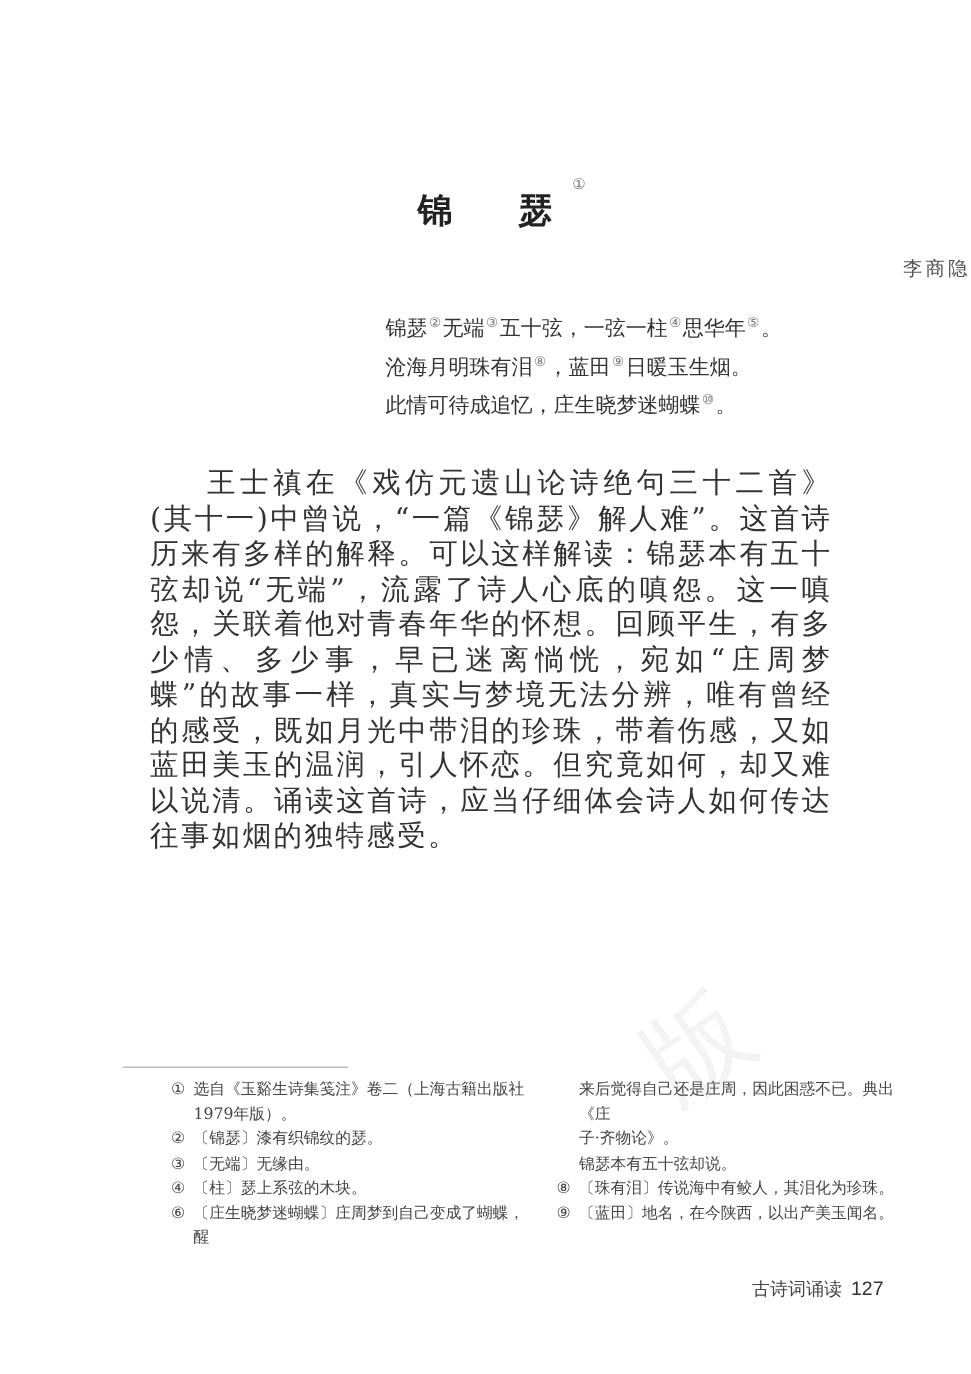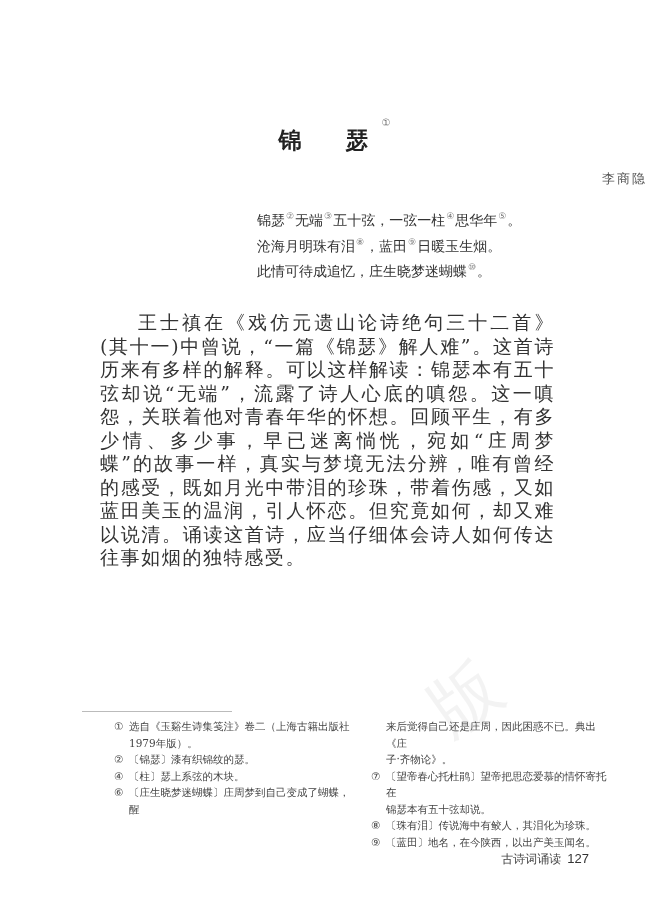--- a/index.html
+++ b/index.html
@@ -76,27 +76,27 @@
   </div>
 
 <div class="essay">王士禛在《戏仿元遗山论诗绝句三十二首》(其十一)中曾说，“一篇《锦瑟》解人难”。这首诗历来有多样的解释。可以这样解读：锦瑟本有五十弦却说“无端”，流露了诗人心底的嗔怨。这一嗔怨，关联着他对青春年华的怀想。回顾平生，有多少情、多少事，早已迷离惝恍，宛如“庄周梦蝶”的故事一样，真实与梦境无法分辨，唯有曾经的感受，既如月光中带泪的珍珠，带着伤感，又如蓝田美玉的温润，引人怀恋。但究竟如何，却又难以说清。诵读这首诗，应当仔细体会诗人如何传达往事如烟的独特感受。</div>
 
 <div class="fn-divider"></div>
 
 <div class="notes-col notes-left" id="notes-left">
     <div class="note"><span class="num">①</span><span>选自《玉谿生诗集笺注》卷二（上海古籍出版社</span></div>
     <div class="note cont"><span>1979年版）。</span></div>
     <div class="note"><span class="num">②</span><span>〔锦瑟〕漆有织锦纹的瑟。</span></div>
+    <div class="note"><span class="num">③</span><span>〔无端〕无缘由。</span></div>
     <div class="note"><span class="num">④</span><span>〔柱〕瑟上系弦的木块。</span></div>
     <div class="note"><span class="num">⑥</span><span>〔庄生晓梦迷蝴蝶〕庄周梦到自己变成了蝴蝶，醒</span></div>
   </div>
 <div class="notes-col notes-right" id="notes-right">
     <div class="note cont"><span>来后觉得自己还是庄周，因此困惑不已。典出《庄</span></div>
     <div class="note cont"><span>子·齐物论》。</span></div>
-    <div class="note"><span class="num">⑦</span><span>〔望帝春心托杜鹃〕望帝把思恋爱慕的情怀寄托在</span></div>
     <div class="note cont"><span>锦瑟本有五十弦却说。</span></div>
     <div class="note"><span class="num">⑧</span><span>〔珠有泪〕传说海中有鲛人，其泪化为珍珠。</span></div>
     <div class="note"><span class="num">⑨</span><span>〔蓝田〕地名，在今陕西，以出产美玉闻名。</span></div>
   </div>
 
 <div class="watermark">版</div>
 
 <div class="footer">
   <span>古诗词诵读</span>
   <span class="pg">127</span>

